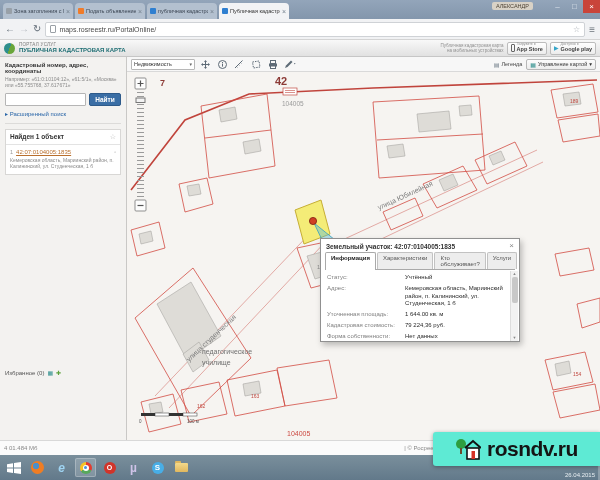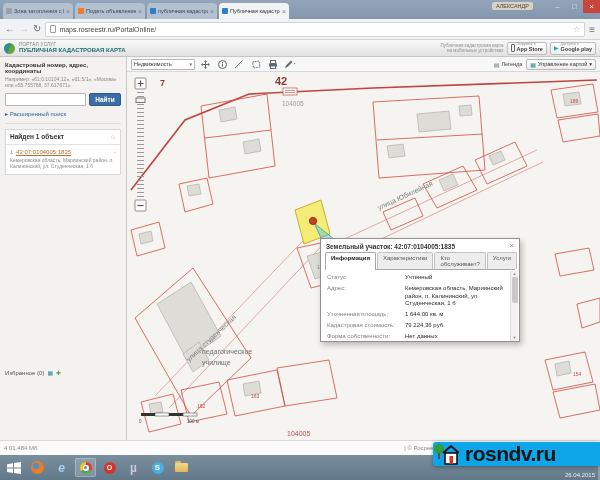--- a/index.html
+++ b/index.html
@@ -127,22 +127,22 @@
   .c-ch:before { content:""; position:absolute; left:4.5px; top:4.5px; width:3px; height:3px; border-radius:50%; background:#4a90d9; z-index:1; }
   .c-op { width:12px; height:12px; border-radius:50%; background:#d1342a; color:#fff; font-size:7px; font-weight:bold; text-align:center; line-height:12px; }
   .c-ut { font-size:12px; font-weight:bold; color:#cfc3e8; }
   .c-sk { width:12px; height:12px; border-radius:50%; background:#48aee6; color:#fff; font-size:8px; font-weight:bold; text-align:center; line-height:12px; }
   .c-fo { width:13px; height:9px; background:linear-gradient(#f3d98b,#e0b75e); border-radius:1px; position:relative; }
   .c-fo:before { content:""; position:absolute; left:0; top:-2px; width:6px; height:2px; background:#e0b75e; border-radius:1px 1px 0 0; }
   .tb-date { position:absolute; right:5px; bottom:2px; font-size:6px; color:#e8eef2; }
   .tb-edge { position:absolute; right:0; top:0; bottom:0; width:2px; background:rgba(255,255,255,.25); }
 
   
-  .watermark { position:absolute; right:0; bottom:14px; width:167px; height:24px; background:#0ea5e9; z-index:50;
-               border-radius:3px 0 0 3px; box-shadow:0 1px 4px rgba(0,0,0,.35); display:flex; align-items:center; padding-left:0; gap:6px; }
+  .watermark { position:absolute; right:0; bottom:14px; width:167px; height:34px; background:#5eead4; z-index:50;
+               border-radius:3px 0 0 3px; box-shadow:0 1px 4px rgba(0,0,0,.35); display:flex; align-items:center; padding-left:22px; gap:6px; }
   .wm-text { font-size:21px; font-weight:bold; color:#141414; letter-spacing:-0.5px; }
 </style>
 </head>
 <body>
 
 <div class="screen">
 
   <div class="tabbar">
     <div class="tab">
       <span class="fav" style="background:#98a0a8"></span>

